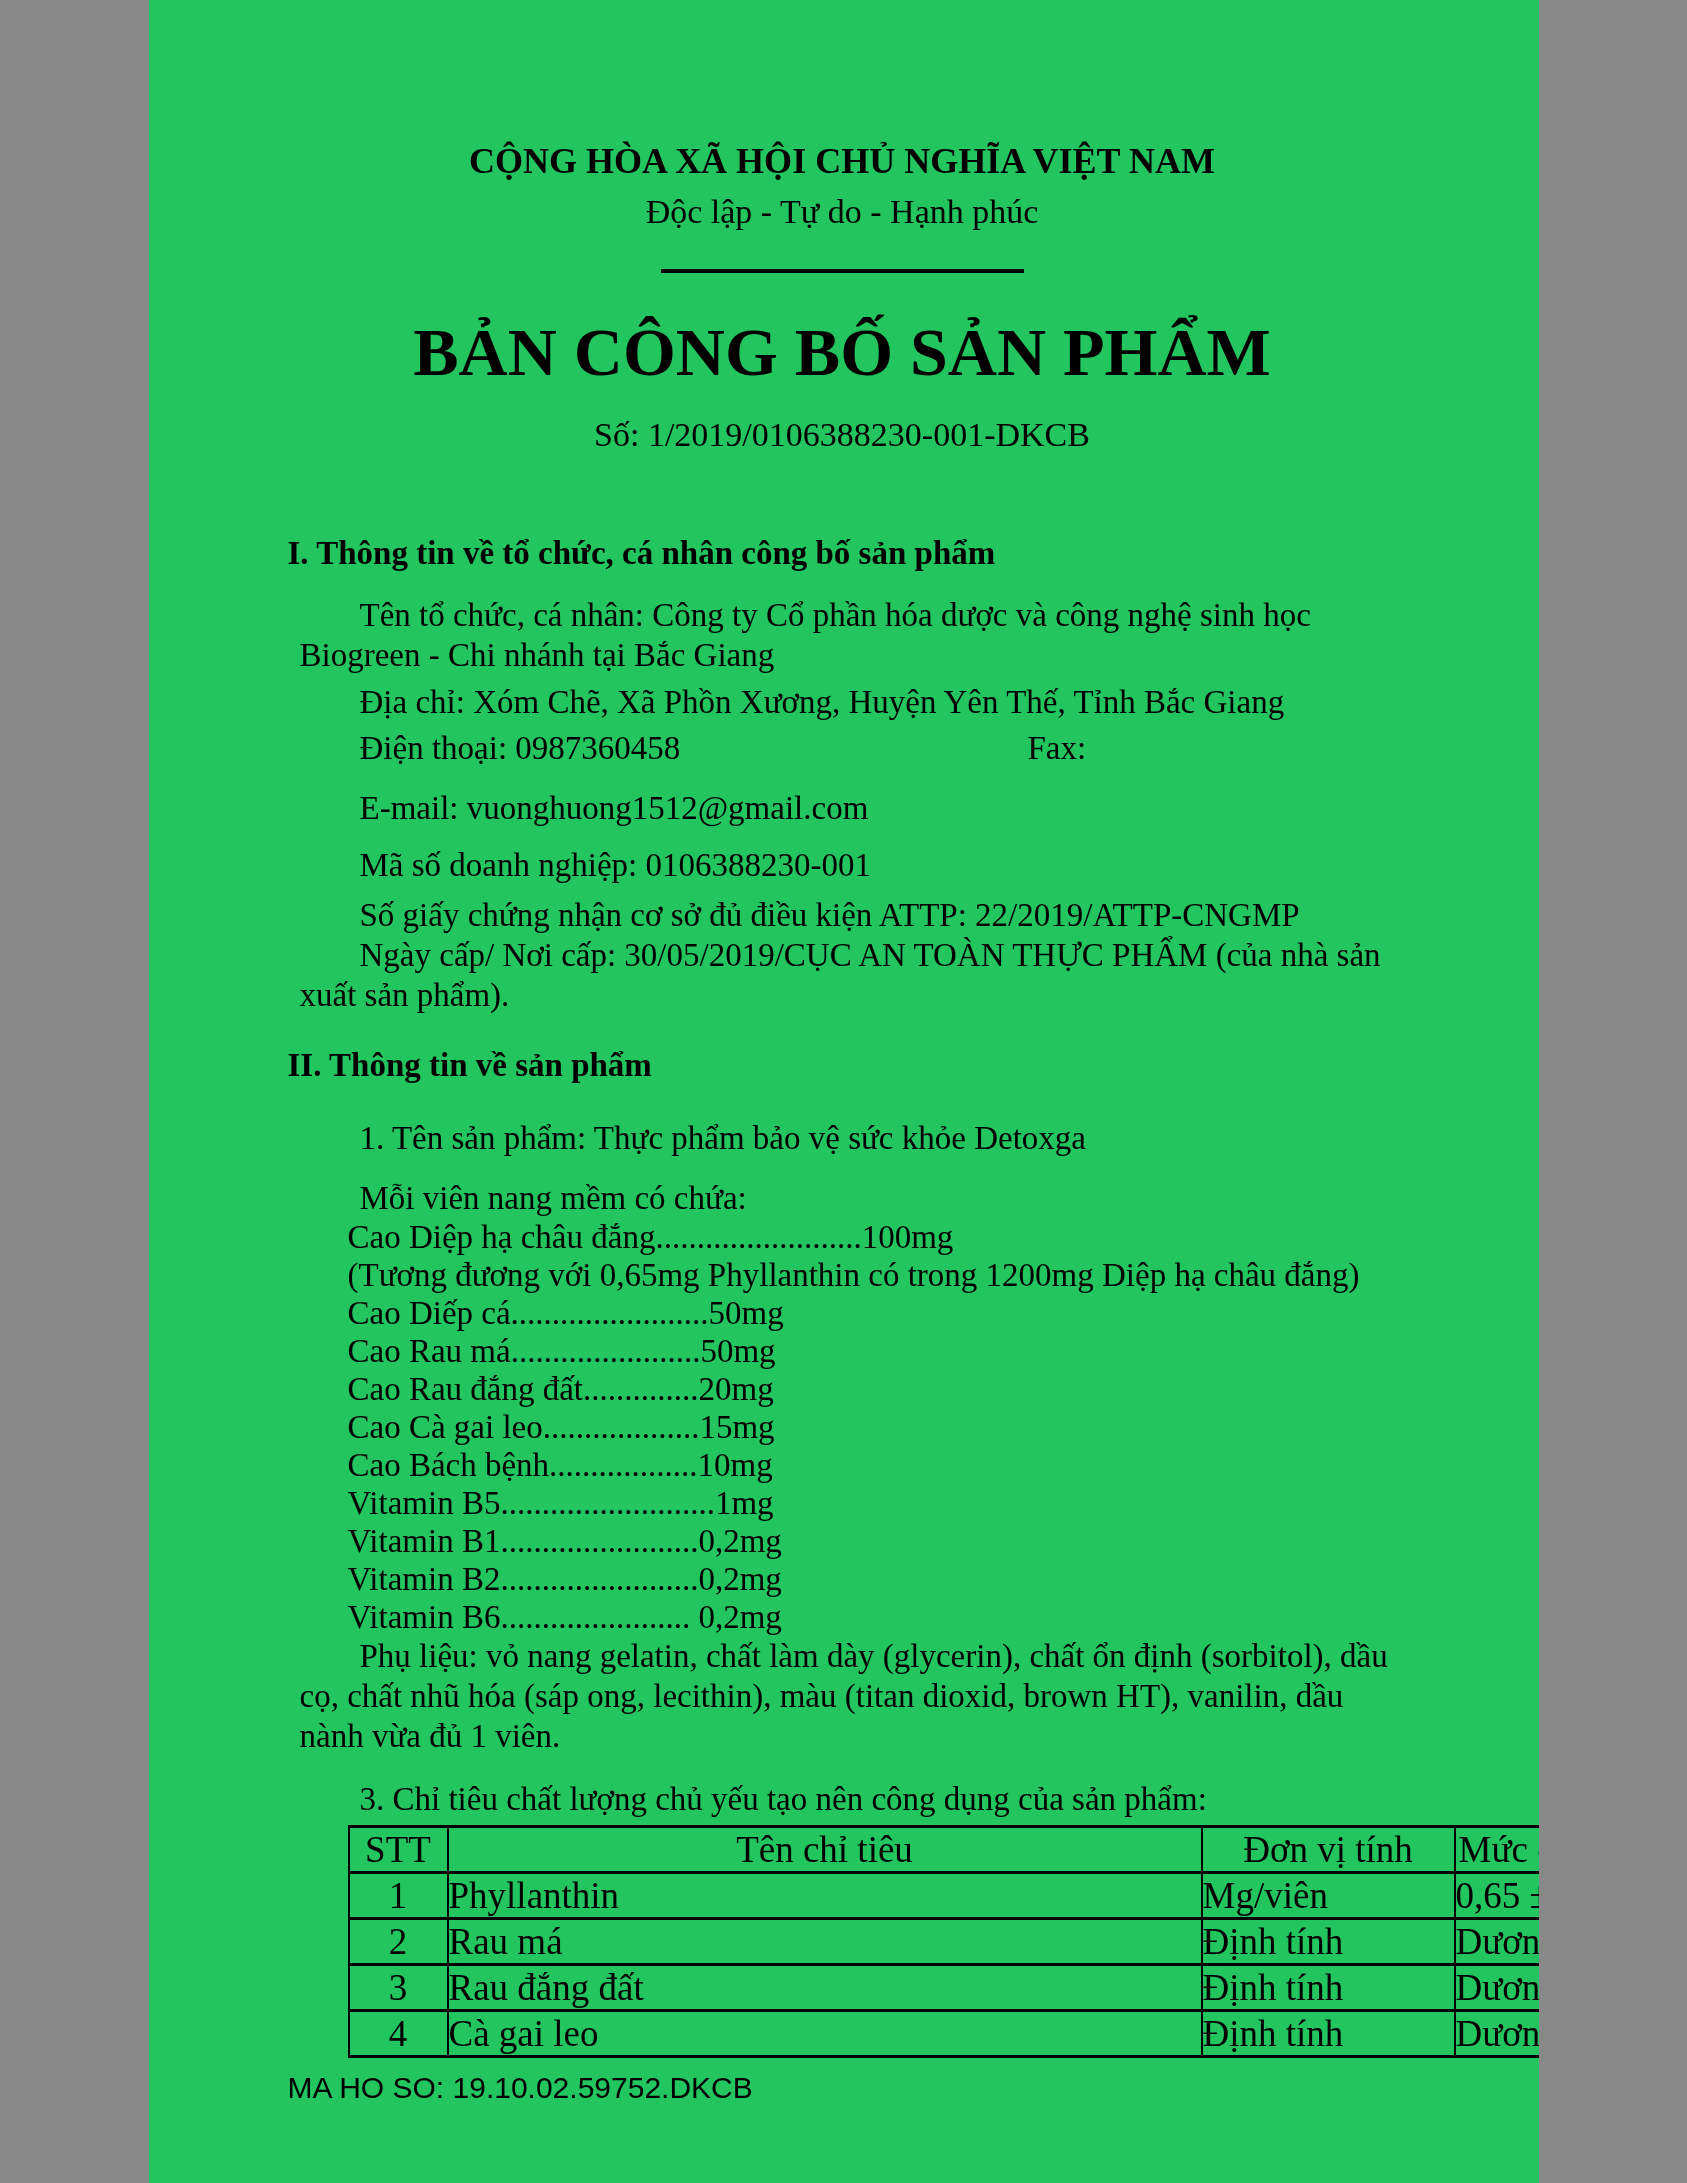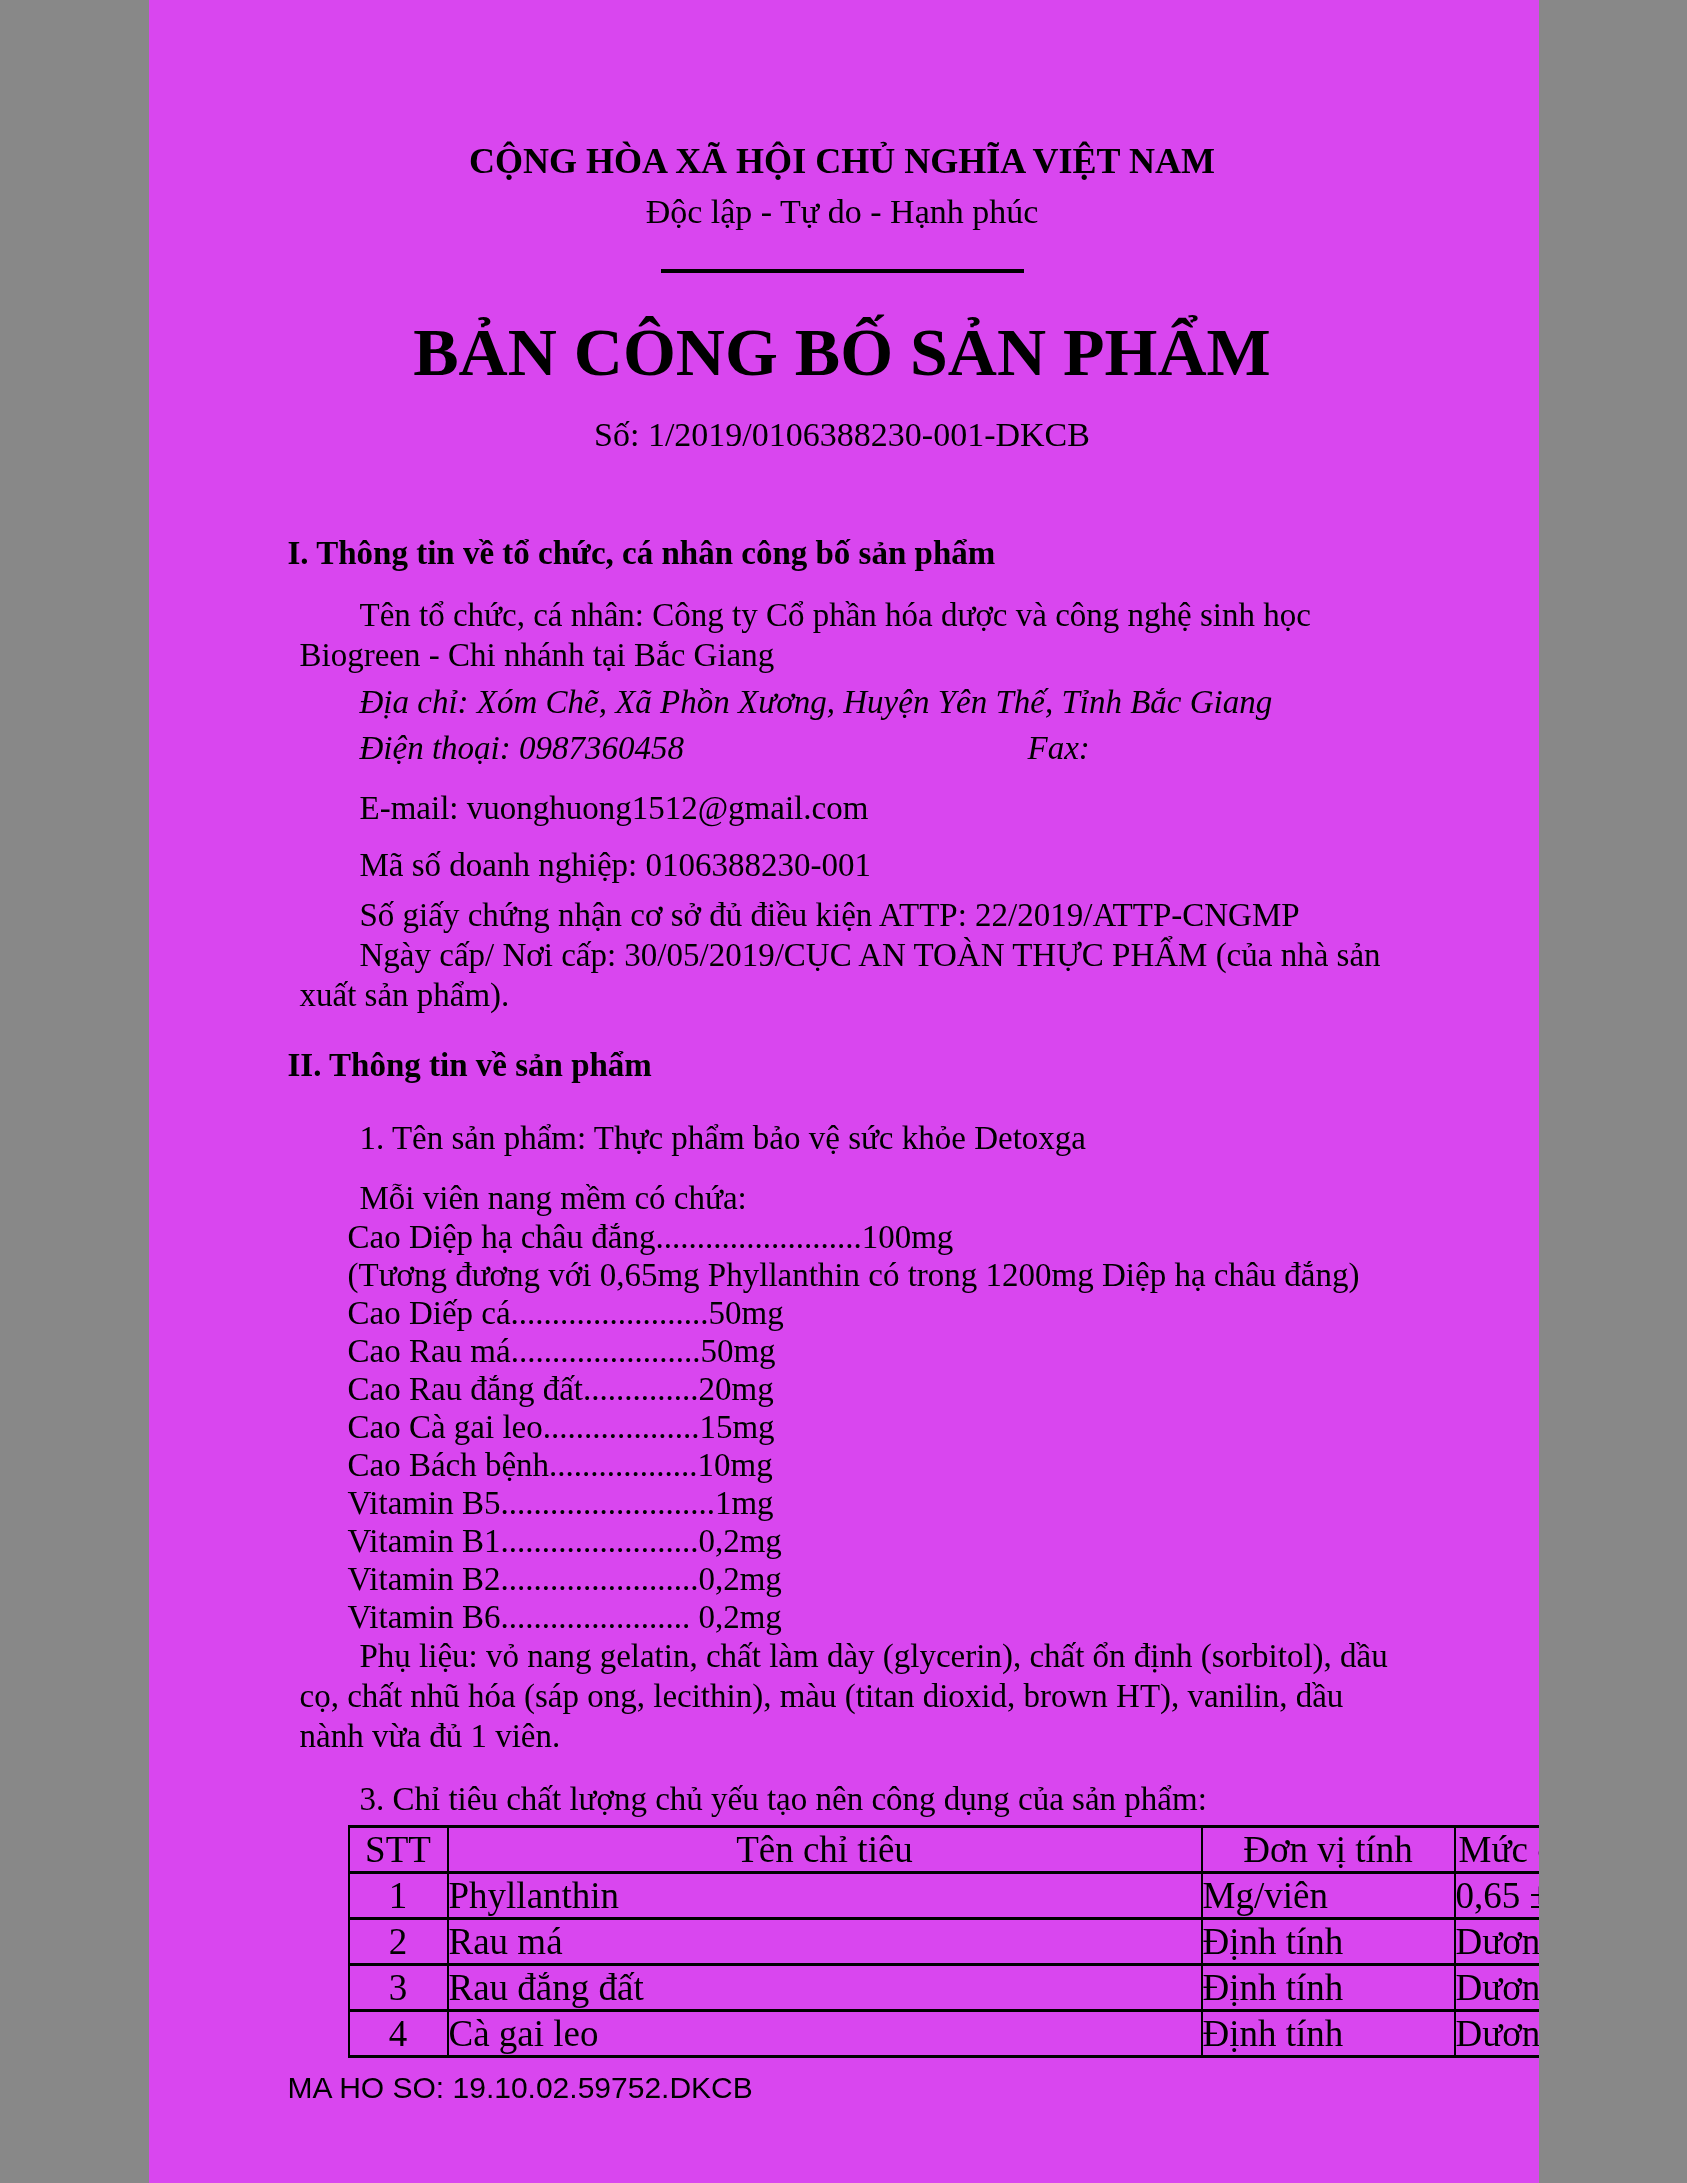--- a/index.html
+++ b/index.html
@@ -1,20 +1,20 @@
 <!DOCTYPE html>
 <html style="font-size:10.6px"><head>
 <meta charset="utf-8">
 <style>
   html, body { margin:0; padding:0; background:#888; }
   .page {
     position:relative;
     width:1390px; height:2183px;
     margin:0 auto;
-    background:#d946ef;
+    background:#22c55e;
     color:#000000;
     font-family:"Liberation Serif","DejaVu Serif",serif;
     font-size:33px;
     box-sizing:border-box;
     padding:140px 142px 0 139px;
     overflow:hidden;
   }
   .center { text-align:center; }
   .motto1 { font-weight:bold; font-size:36px; line-height:42px; margin:0; }
   .motto2 { font-size:34px; line-height:41px; margin:9.3px 0 0 0; }
@@ -22,21 +22,21 @@
   .doc-title  { font-weight:bold; font-size:68px; line-height:60px; margin:49px 0 0 0; }
   .doc-number { font-size:34px; line-height:41px; margin:32px 0 0 0; }
 
   .sec-heading { font-weight:bold; font-size:33px; line-height:40px; margin:0; }
   .h1 { margin-top:78px; }
   .h2 { margin-top:30px; }
 
   p { margin:0; line-height:40px; }
   .indent { text-indent:60px;margin-left:12px; }
   .mt0  { margin-top:0; }
-  .mt10 { margin-top:6.6px;font-style:italic; }
+  .mt10 { margin-top:6.6px; }
   .mt14 { margin-top:9.3px; }
   .mt26 { margin-top:17px; }
   .mt30 { margin-top:20px; }
   .mt34 { margin-top:22.5px; }
   .mt35 { margin-top:23px; }
   .mt50 { margin-top:33px; }
 
   .phone-line { position:relative; }
   .fax { position:absolute; left:668px; top:0; }
 

